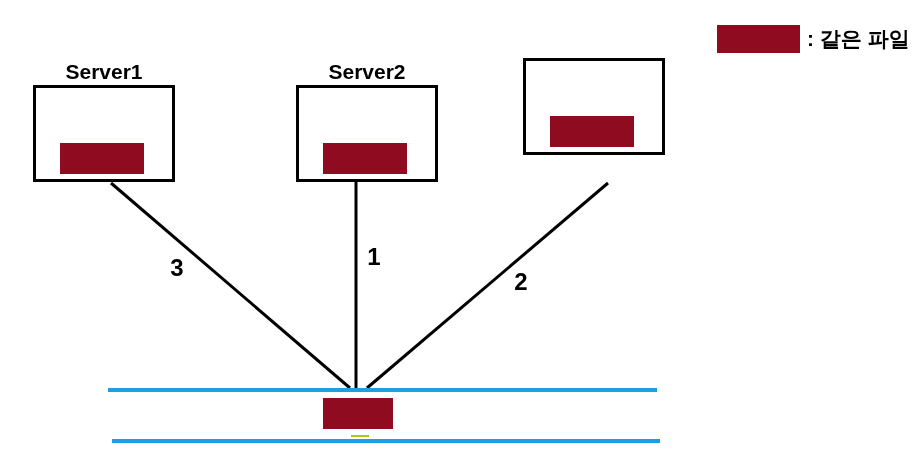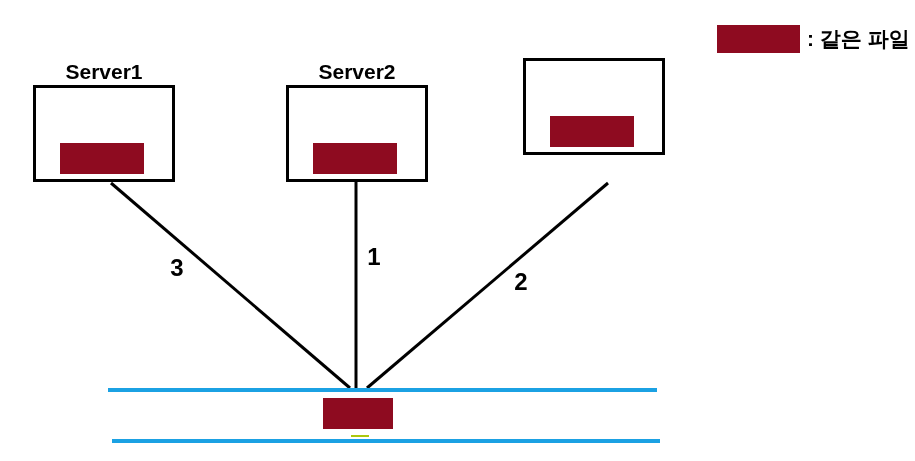--- a/index.html
+++ b/index.html
@@ -116,21 +116,21 @@
     <line class="green-line" x1="351" y1="436" x2="369" y2="436"></line>
   </svg>
 
   <div class="server" style="left:33px">
     <div class="server-label">Server1</div>
     <div class="server-box">
       <div class="file-rect"></div>
     </div>
   </div>
 
-  <div class="server" style="left:286px">
+  <div class="server" style="left:296px">
     <div class="server-label">Server2</div>
     <div class="server-box">
       <div class="file-rect"></div>
     </div>
   </div>
 
   <div class="server" style="left:523px">
     <div class="server-box">
       <div class="file-rect"></div>
     </div>

